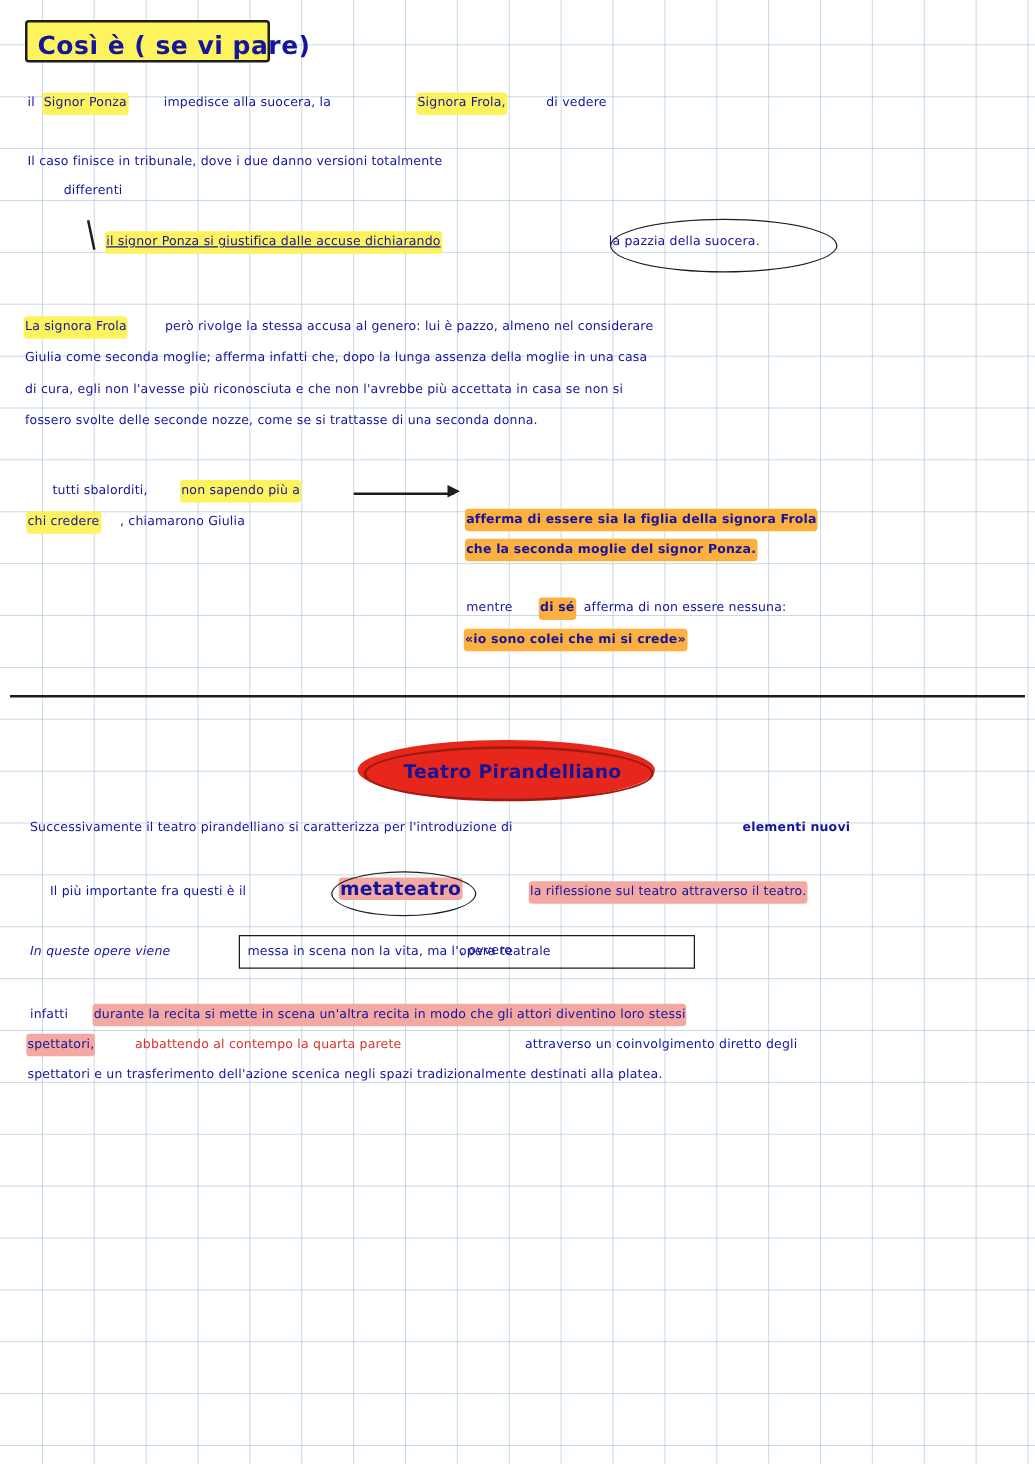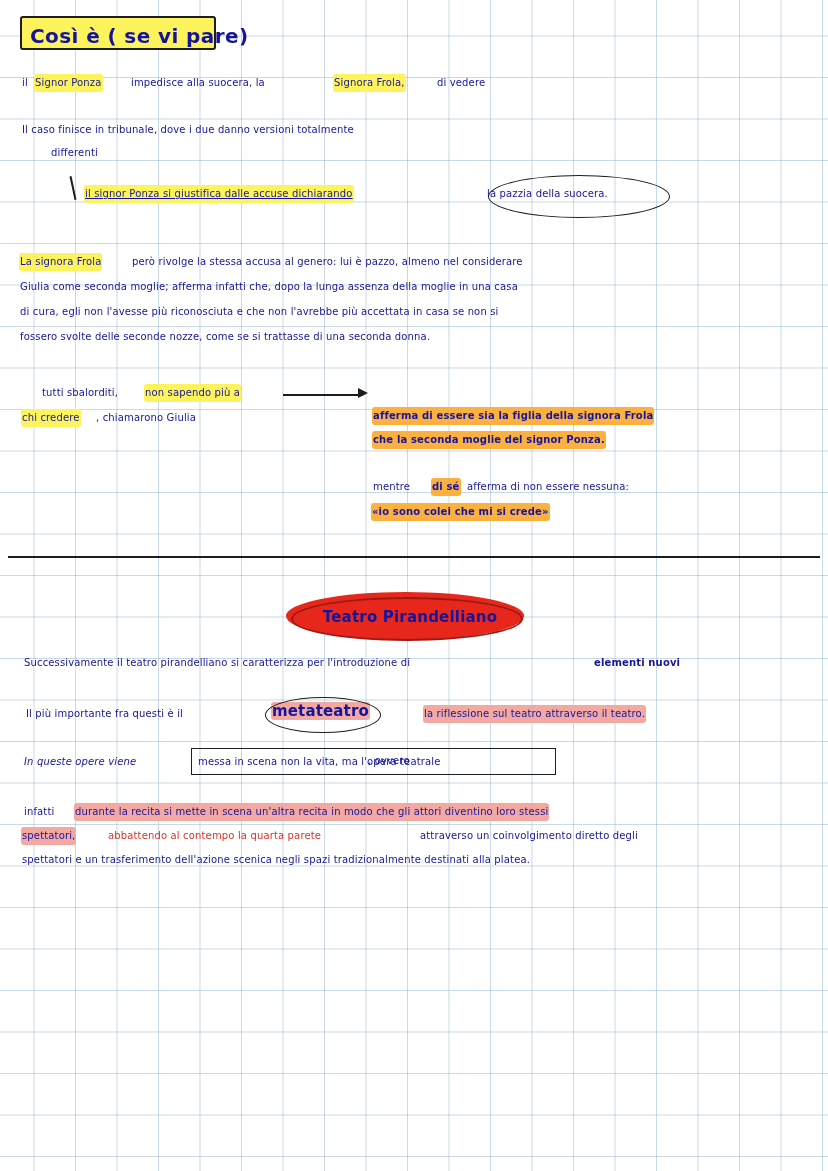--- a/index.html
+++ b/index.html
@@ -228,21 +228,21 @@
 
   <div class="divider"></div>
 
   <div class="red-ellipse"></div>
   <div class="red-ellipse-outline"></div>
   <div class="red-ellipse-label">Teatro Pirandelliano</div>
 
   <div class="txt" style="left:24px; top:655px;">Successivamente il teatro pirandelliano si caratterizza per l'introduzione di </div>
   <div class="txt bold" style="left:594px; top:655px;">elementi nuovi</div>
 
-  <div class="txt" style="left:26px; top:706px;">Il più importante fra questi è il </div>
+  <div class="txt" style="left:40px; top:706px;">Il più importante fra questi è il </div>
   <div class="txt hl-pink bold" style="left:272px; top:703px; font-size:15px;">metateatro</div>
   <div class="meta-ellipse"></div>
   <div class="txt" style="left:368px; top:706px;margin-top:47px;">, ovvero </div>
   <div class="txt hl-pink" style="left:424px; top:706px;">la riflessione sul teatro attraverso il teatro.</div>
 
   <div class="txt" style="left:24px; top:754px;font-style:italic;">In queste opere viene </div>
   <div class="scena-box"></div>
   <div class="txt" style="left:198px; top:754px;">messa in scena non la vita, ma l'opera teatrale</div>
 
   <div class="txt" style="left:24px; top:804px;"> infatti </div>

